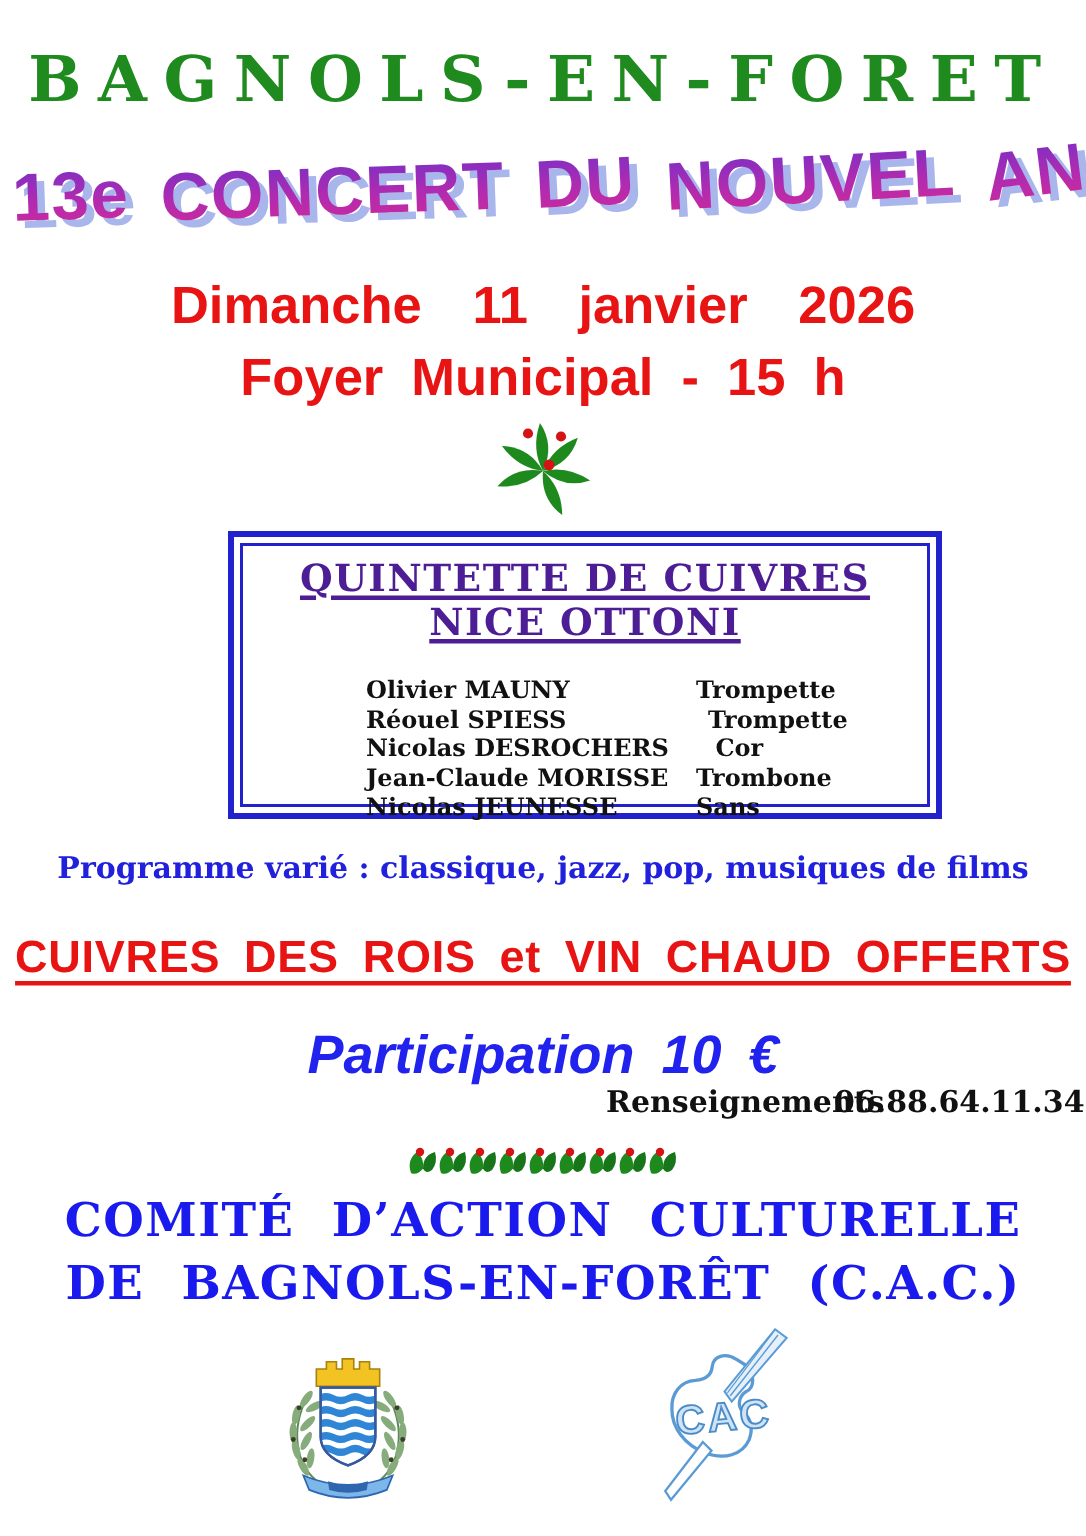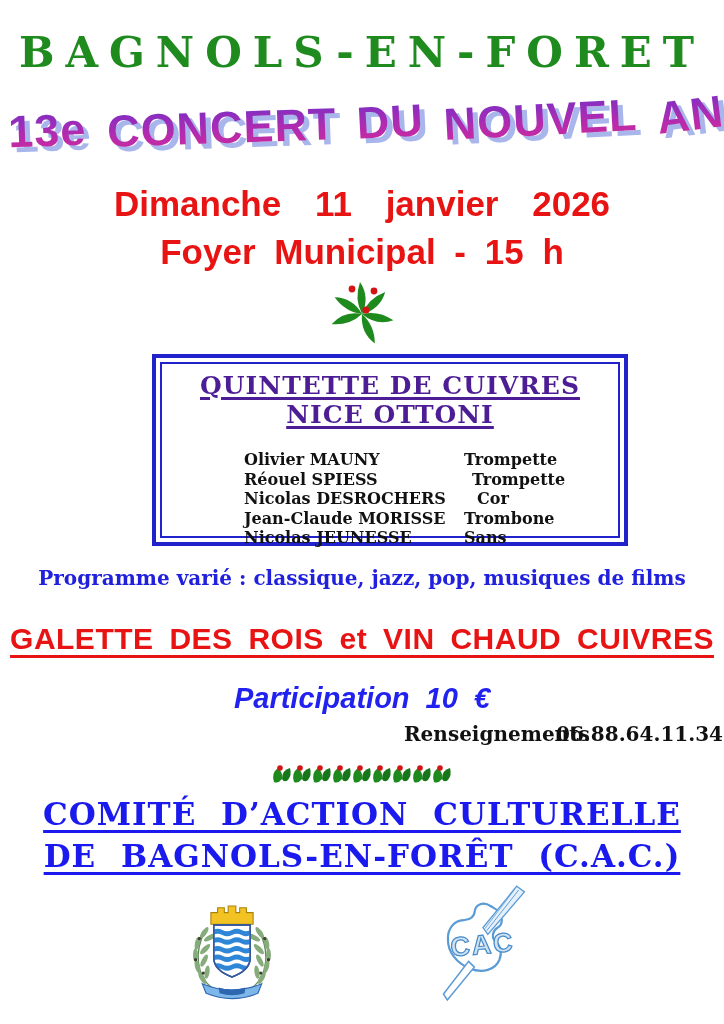--- a/index.html
+++ b/index.html
@@ -133,21 +133,21 @@
     text-decoration-thickness:2.5px;
     text-underline-offset:6px;
     white-space:nowrap;
   }
 
   
   .participation-line {
     position:absolute; top:682px; left:0; width:100%;
     text-align:center;
     font-weight:bold; font-style:italic;
-    font-size:29px;
+    font-size:36px;
     color:#2222ee;
     word-spacing:8px;
     white-space:nowrap;
   }
 
   
   .res-row { position:absolute; top:720px; left:0; width:100%; height:30px; }
   .no-reservation {
     position:absolute; left:64px; top:0;
     font-family:"DejaVu Serif", serif;
@@ -174,21 +174,20 @@
   
   .committee-line {
     position:absolute; left:0; width:100%;
     text-align:center;
     font-family:"DejaVu Serif", serif;
     font-weight:bold;
     font-size:31px;
     color:#1a1aee;
     word-spacing:13px;
     letter-spacing:1px;
-    text-decoration:underline;
     text-decoration-thickness:3px;
     text-underline-offset:5px;
     white-space:nowrap;
   }
   .committee-line.l1 { top:796px; }
   .committee-line.l2 { top:838px; }
 
   
   .crest-logo { position:absolute; left:184px; top:898px; }
   .cac-logo   { position:absolute; left:430px; top:882px; }
@@ -268,21 +267,21 @@
         <div class="perf-row">
           <span class="pname">Nicolas JEUNESSE</span>
           <span class="instr">Sans</span>
         </div>
       </div>
     </div>
   </div>
 
   <div class="program-line">Programme varié : classique, jazz, pop, musiques de films</div>
 
-  <div class="offer-line">GALETTE DES ROIS et VIN CHAUD CUIVRES</div>
+  <div class="offer-line">CUIVRES DES ROIS et VIN CHAUD OFFERTS</div>
 
   <div class="participation-line">Participation 10 €</div>
 
   <div class="res-row">
     <span class="info-label">Renseignements</span>
     <span class="info-phone">06.88.64.11.34</span>
   </div>
 
   <div class="garland-wrap">
     <svg width="182" height="28" viewBox="0 0 182 28" aria-hidden="true">

